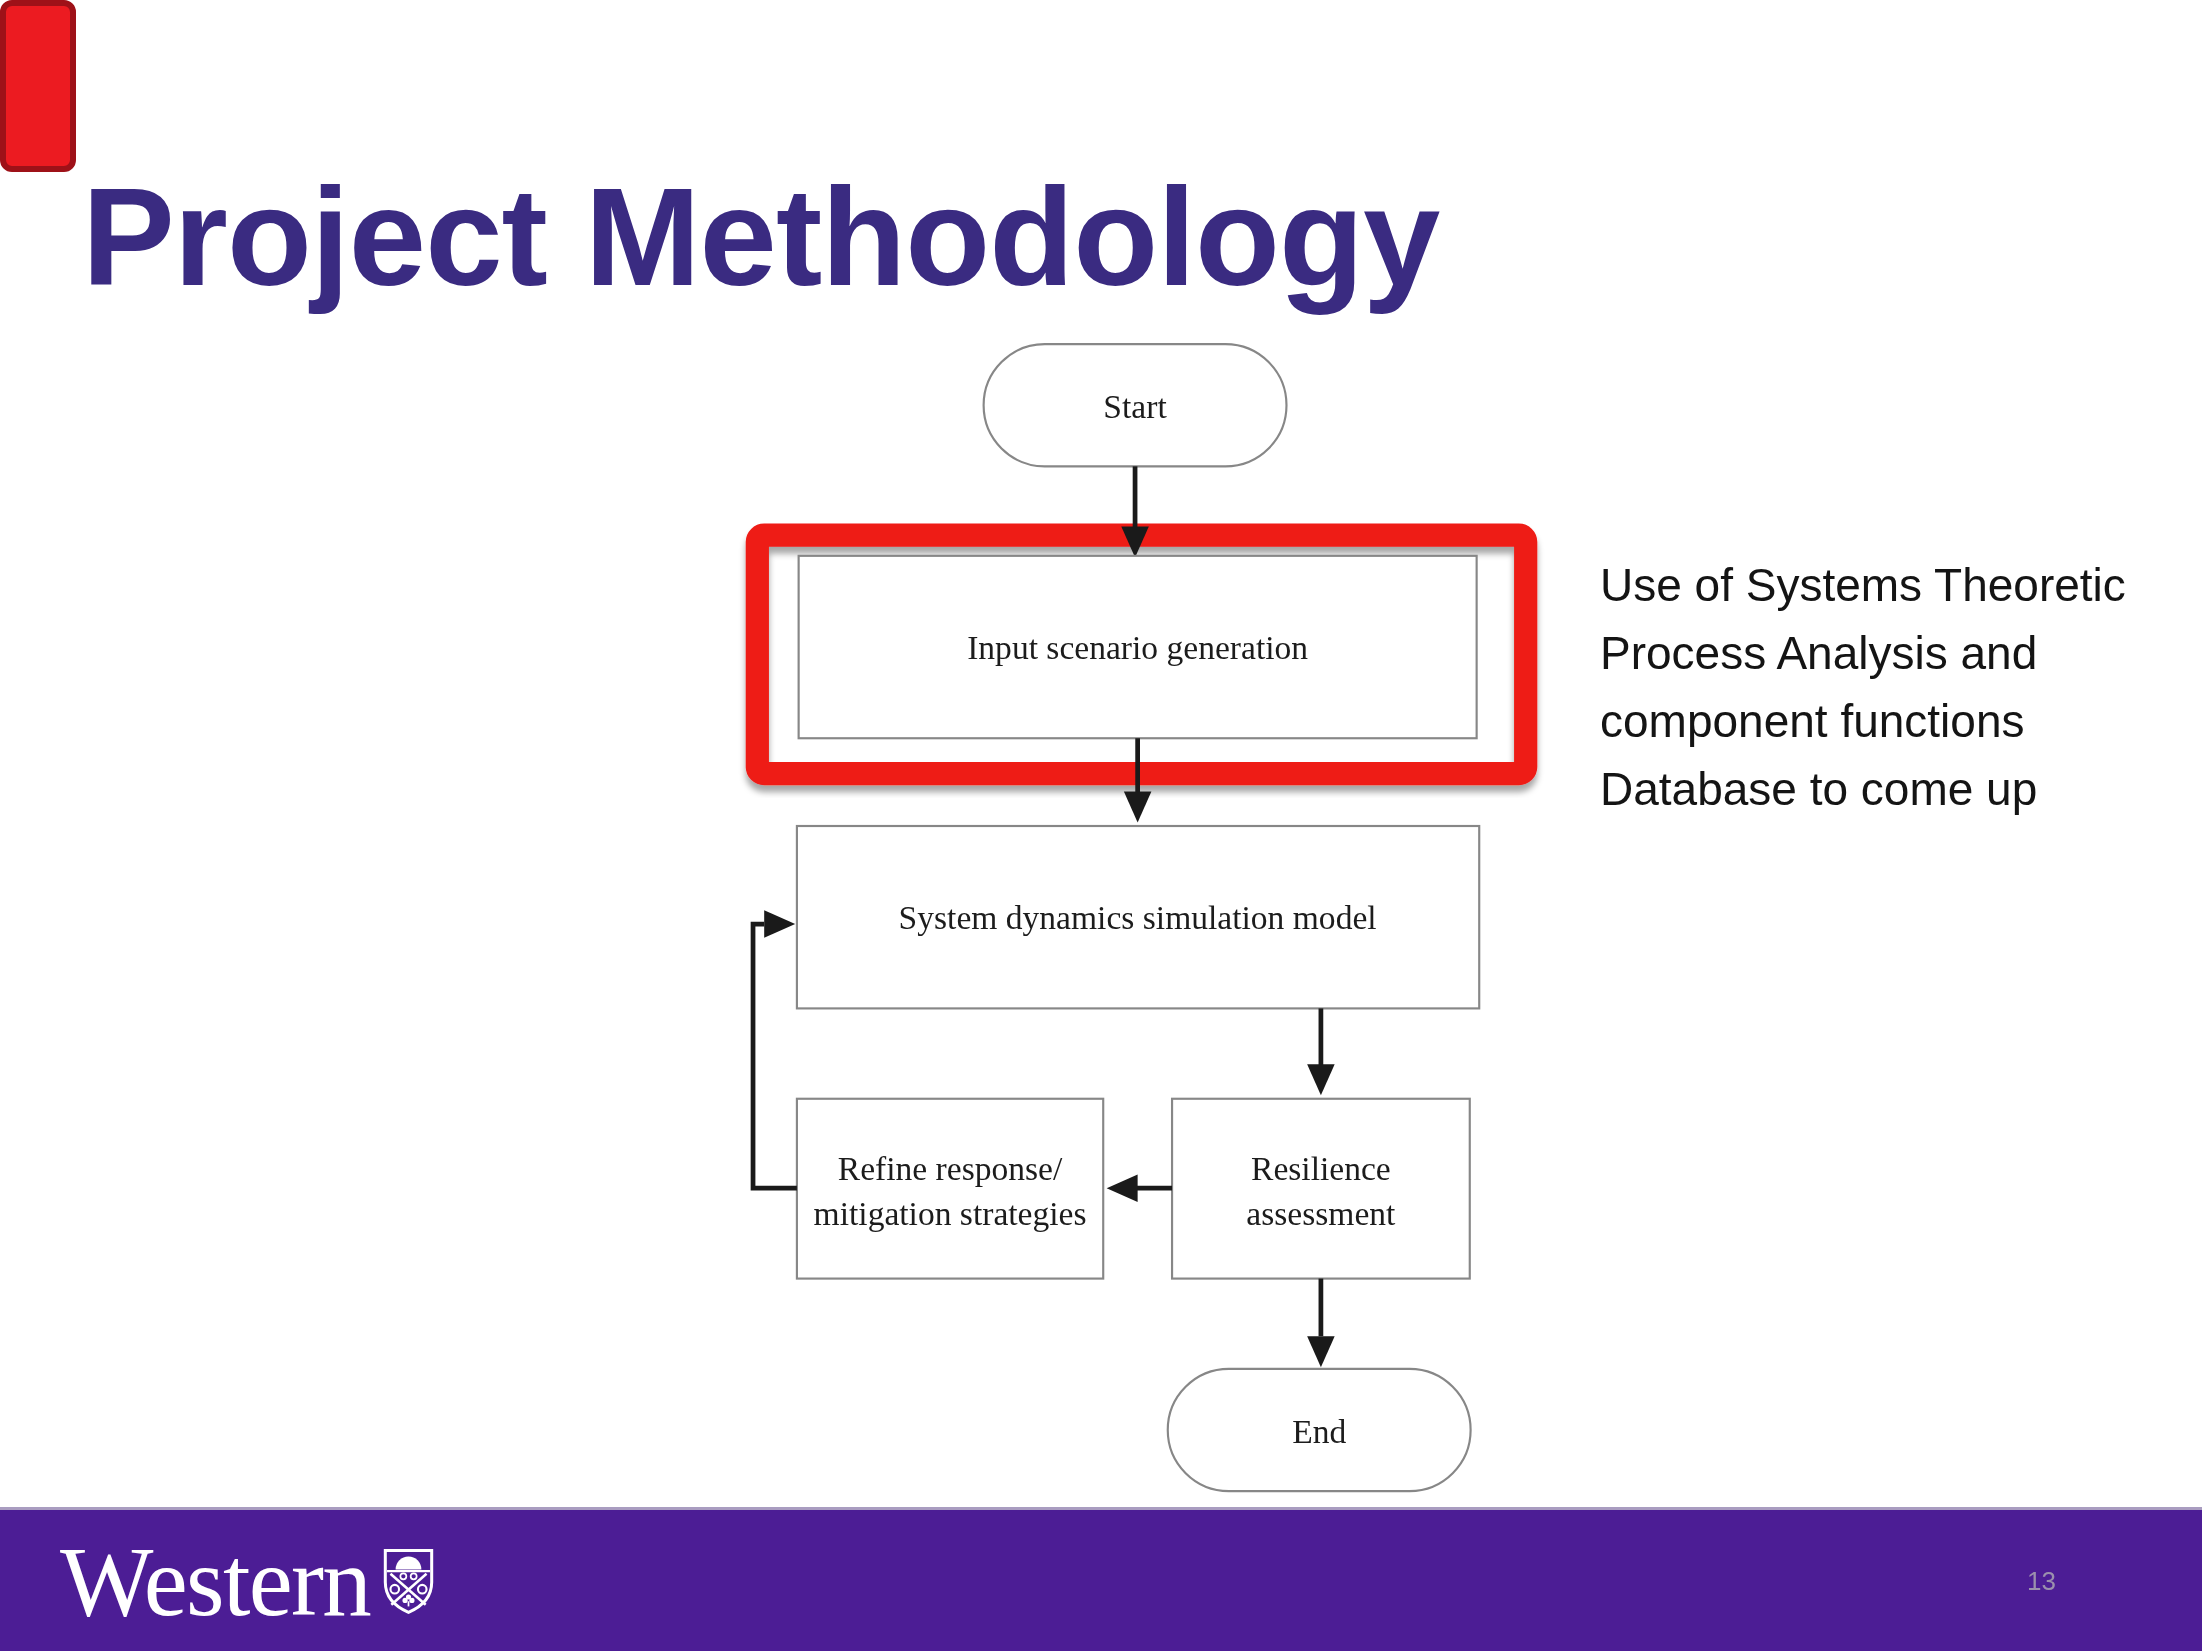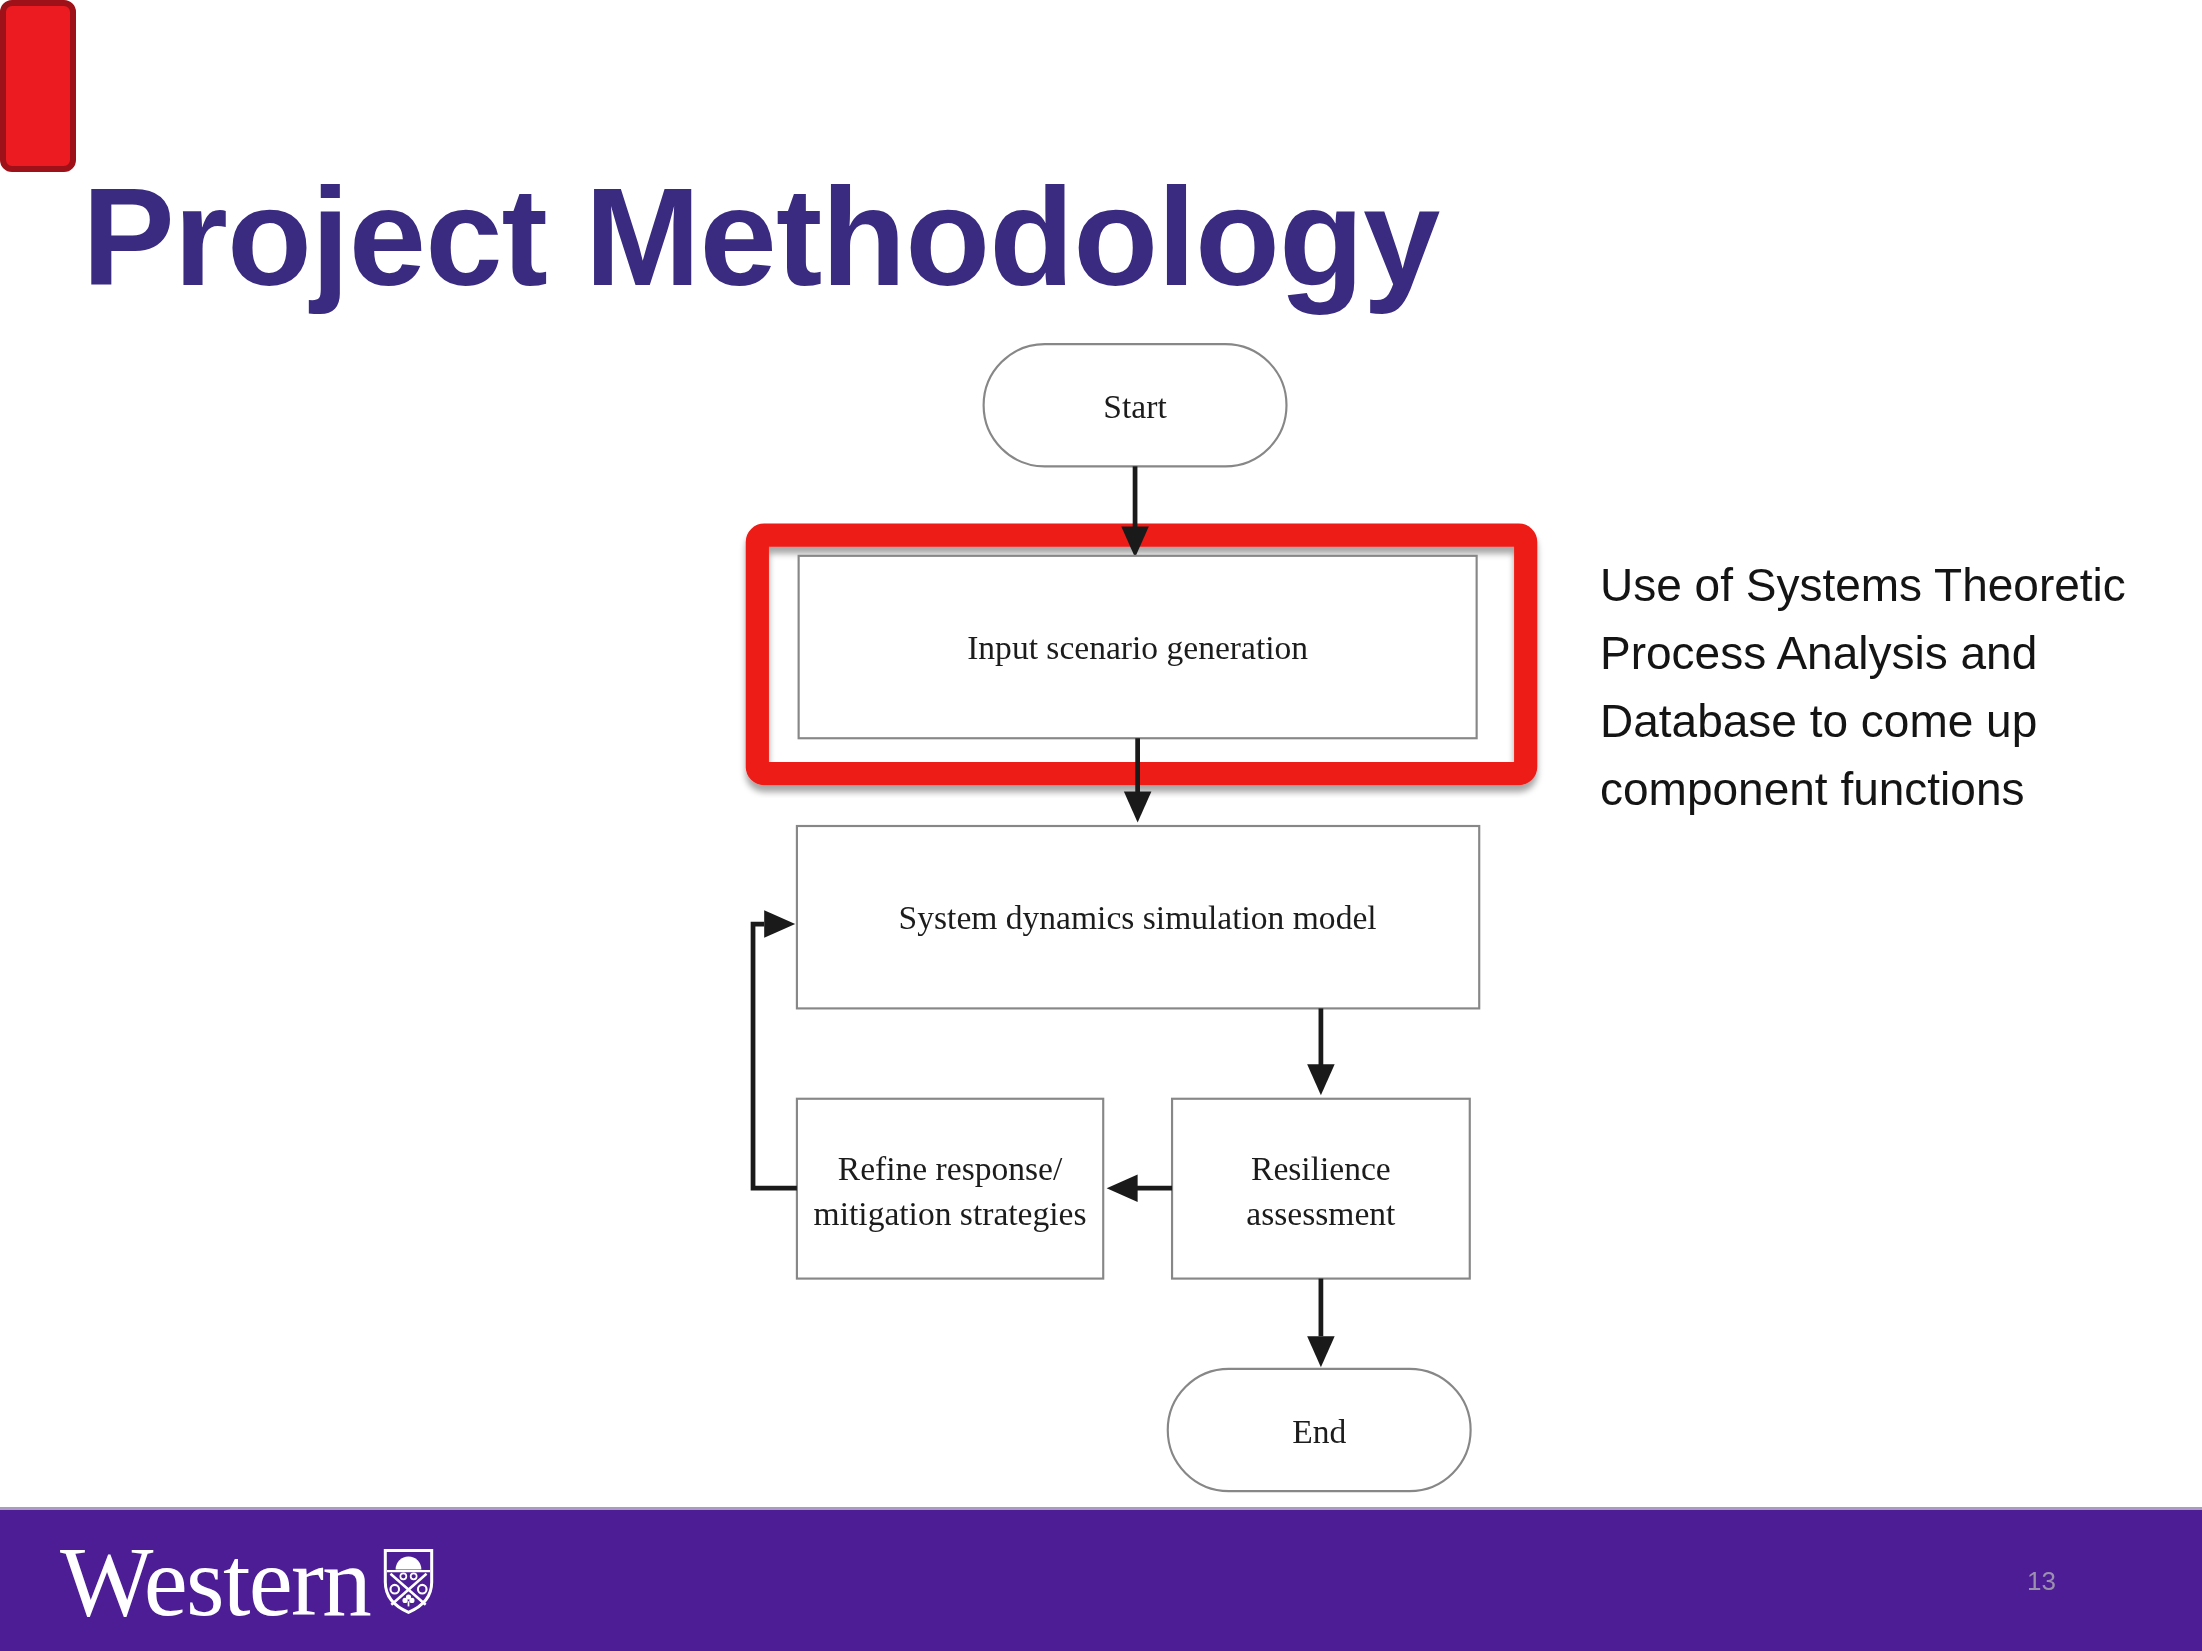--- a/index.html
+++ b/index.html
@@ -103,22 +103,22 @@
     <polygon class="head" points="1535,1589 1519,1553 1551,1553"></polygon>
   </g>
 
   <rect class="node" x="1357" y="1591" width="352" height="142" rx="71" ry="71"></rect>
   <text class="node-label" x="1533" y="1677">End</text>
 </svg>
 
 <div class="note">
   <div>Use of Systems Theoretic</div>
   <div>Process Analysis and</div>
+  <div>component functions</div>
   <div>Database to come up</div>
-  <div>component functions</div>
 </div>
 
 <div class="footer">
   <div class="brand">
     <span>Western</span>
     <svg class="crest" viewBox="0 0 60 78">
       <path d="M3,3 H57 V40 C57,59 44,69 30,75 C16,69 3,59 3,40 Z" fill="none" stroke="#ffffff" stroke-width="3.5"></path>
       <path d="M15,25 A15,15 0 0 1 45,25 Z" fill="#ffffff"></path>
       <line x1="5" y1="27" x2="55" y2="27" stroke="#ffffff" stroke-width="2.5"></line>
       <circle cx="24" cy="33" r="3.5" fill="none" stroke="#ffffff" stroke-width="2"></circle>

